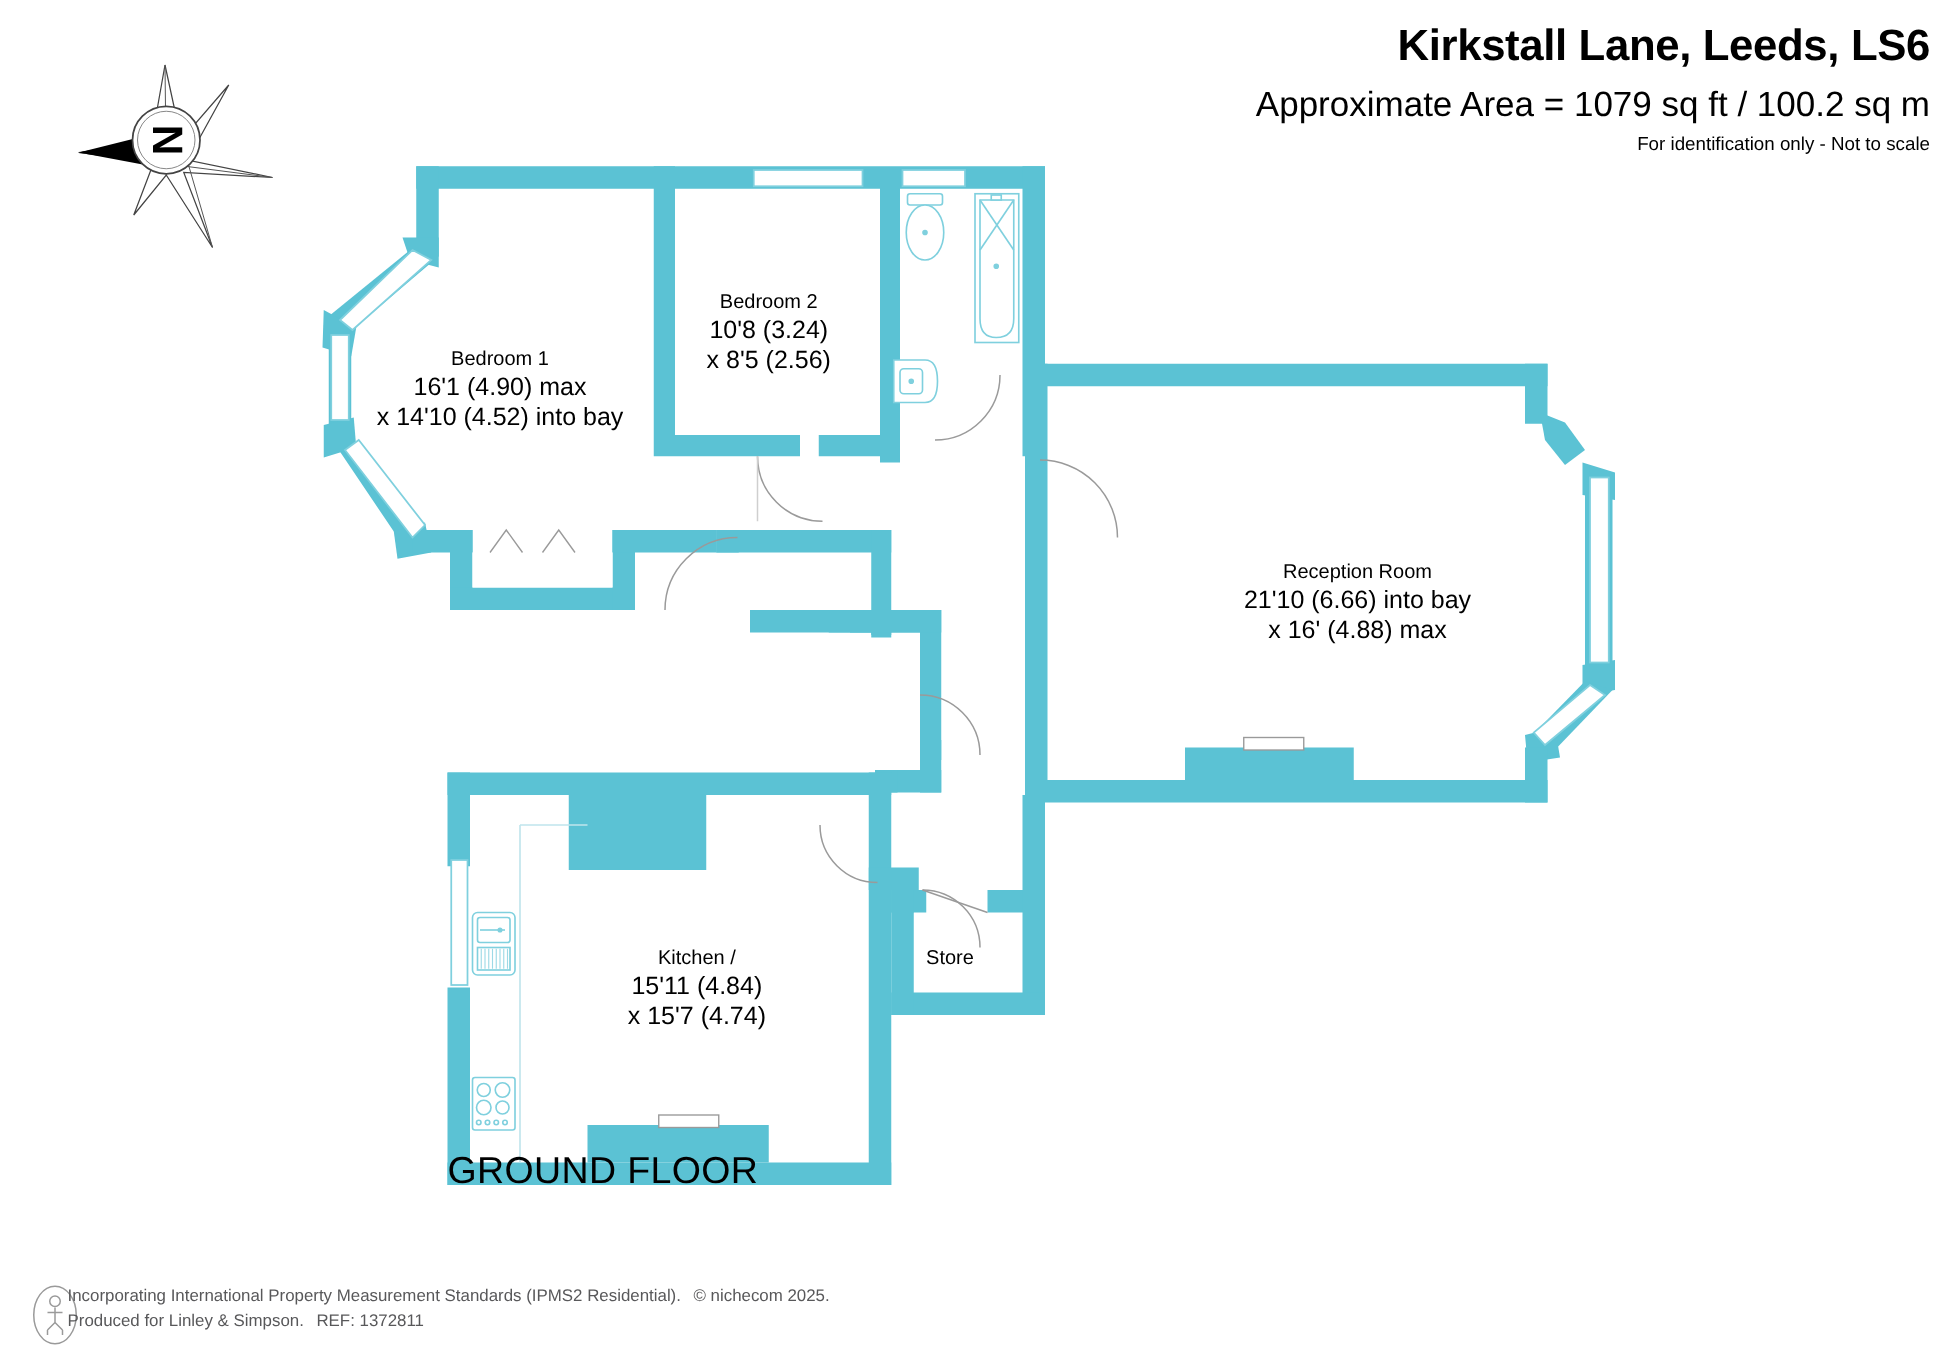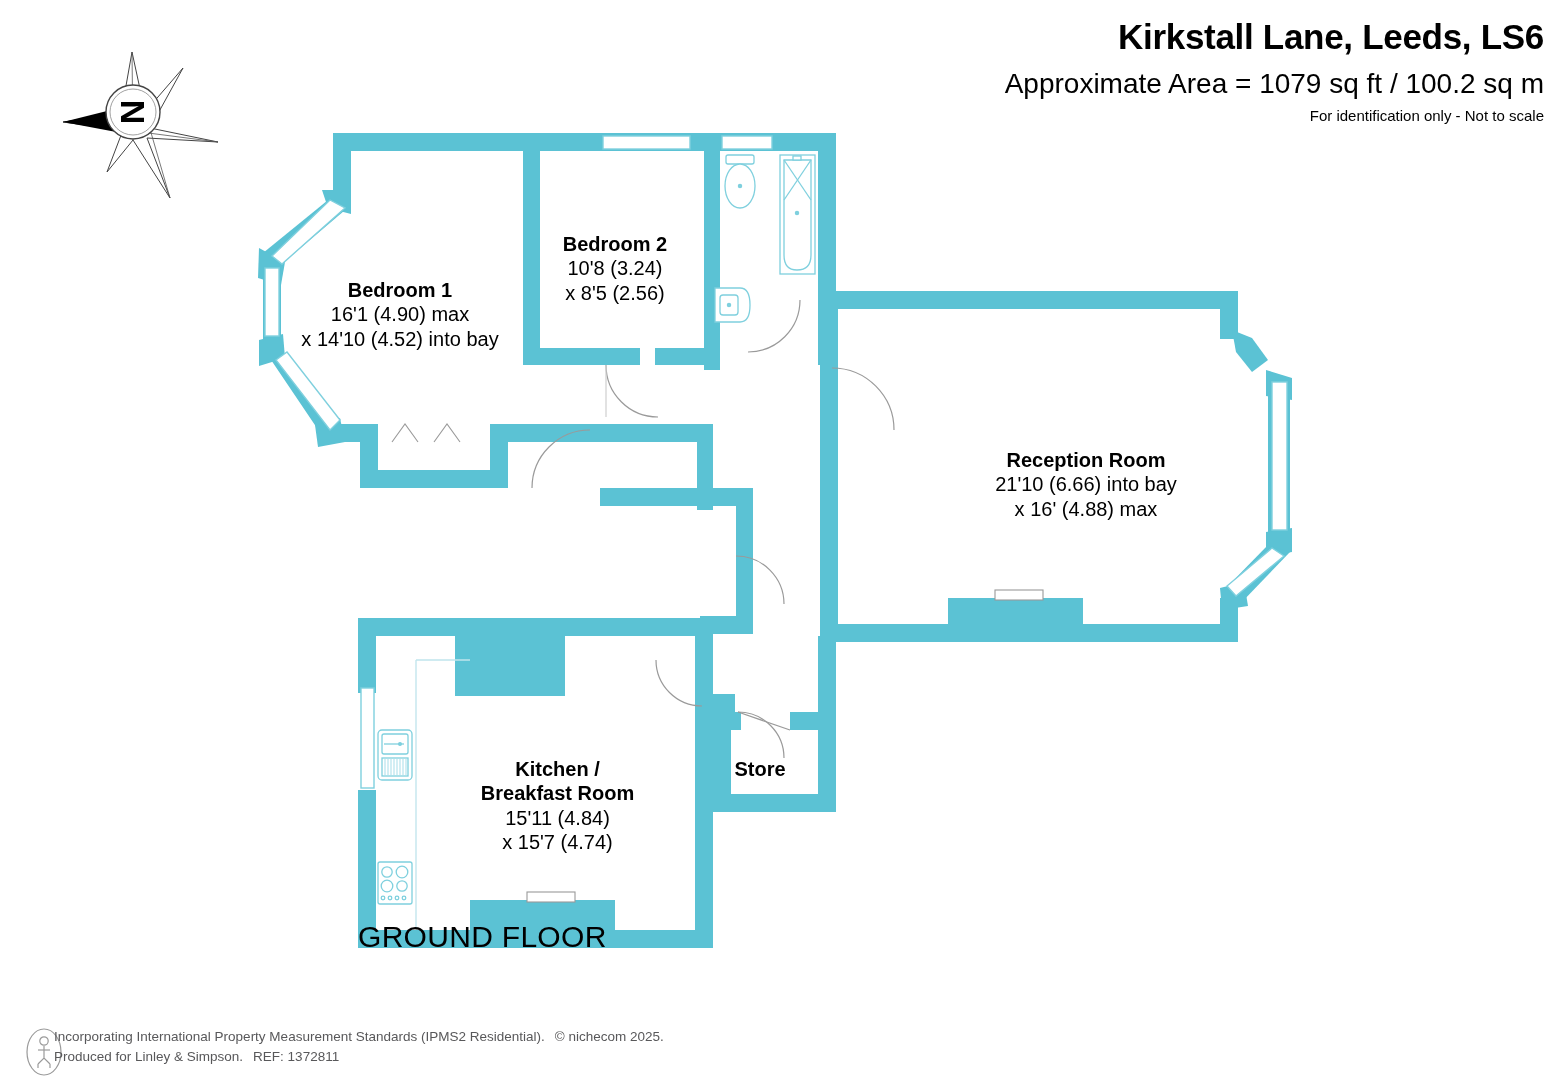--- a/index.html
+++ b/index.html
@@ -64,22 +64,22 @@
   }
 
   
   .room-label {
     position: absolute;
     text-align: center;
     line-height: 1.22;
     white-space: nowrap;
   }
   .room-label .rl-name {
-    font-size: 20px;
-    font-weight: bold;
+    font-size: 16px;
+    font-weight: normal;
     display: block;
   }
   .room-label .rl-dim {
     font-size: 20px;
     font-weight: normal;
     display: block;
   }
   #label-bedroom1 { left: 180px; top: 278px; width: 440px; }
   #label-bedroom2 { left: 455px; top: 232px; width: 320px; }
   #label-reception { left: 916px; top: 448px; width: 340px; }
@@ -366,21 +366,20 @@
 </div>
 
 <div class="room-label" id="label-reception">
   <span class="rl-name">Reception Room</span>
   <span class="rl-dim">21'10 (6.66) into bay</span>
   <span class="rl-dim">x 16' (4.88) max</span>
 </div>
 
 <div class="room-label" id="label-kitchen">
   <span class="rl-name">Kitchen /</span>
-  <span class="rl-name">Breakfast Room</span>
   <span class="rl-dim">15'11 (4.84)</span>
   <span class="rl-dim">x 15'7 (4.74)</span>
 </div>
 
 <div class="room-label" id="label-store">
   <span class="rl-name">Store</span>
 </div>
 
 <div id="floor-caption">GROUND FLOOR</div>
 

